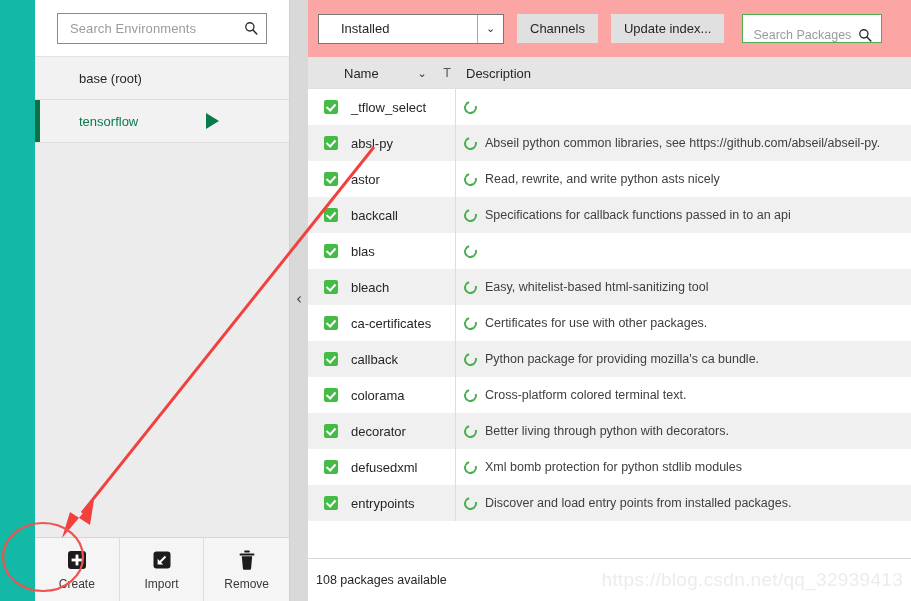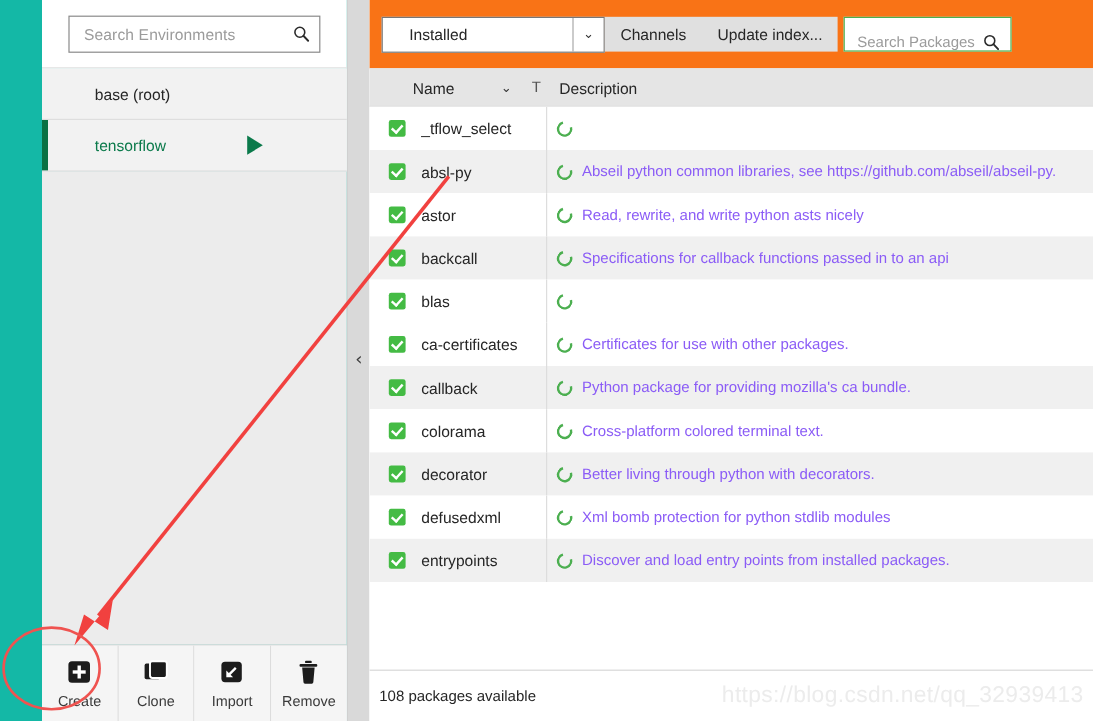--- a/index.html
+++ b/index.html
@@ -165,21 +165,22 @@
     background: #ffffff;
     box-sizing: border-box;
     position: relative;
   }
   .pkg-toolbar {
     height: 57px;
     flex: 0 0 auto;
     display: flex;
     align-items: center;
     padding: 0 14px 0 10px;
-    background: #f97316;
+    gap: 13px;
+    background: #fca5a5;
     box-sizing: border-box;
   }
   .filter-select {
     width: 186px;
     height: 30px;
     border: 1px solid #777;
     box-sizing: border-box;
     background: #fff;
     display: flex;
     align-items: center;
@@ -324,21 +325,21 @@
     border: 2px solid #4caf50;
     border-radius: 50%;
     border-top-color: transparent;
     transform: rotate(30deg);
     box-sizing: border-box;
     display: block;
   }
   .pkg-desc {
     flex: 1;
     font-size: 12.5px;
-    color: #8b5cf6;
+    color: #404040;
     padding-right: 8px;
     white-space: nowrap;
     overflow: hidden;
   }
 
   .pkg-footer {
     height: 42px;
     flex: 0 0 auto;
     border-top: 1px solid #d8d8d8;
     display: flex;
@@ -401,27 +402,20 @@
       <div class="env-action">
         <svg class="ico-box" viewBox="0 0 22 22">
           <rect x="2" y="2" width="18" height="18" rx="3" fill="#1c1c1c"></rect>
           <rect x="9.6" y="5.6" width="2.8" height="10.8" fill="#ffffff"></rect>
           <rect x="5.6" y="9.6" width="10.8" height="2.8" fill="#ffffff"></rect>
         </svg>
         <span class="label">Create</span>
       </div>
       <div class="env-action">
         <svg class="ico-box" viewBox="0 0 22 22">
-          <rect x="1.5" y="4" width="13" height="13" rx="1.5" fill="#1c1c1c"></rect>
-          <rect x="6" y="2" width="14" height="14" rx="2" fill="#1c1c1c" stroke="#ffffff" stroke-width="1.6"></rect>
-        </svg>
-        <span class="label">Clone</span>
-      </div>
-      <div class="env-action">
-        <svg class="ico-box" viewBox="0 0 22 22">
           <rect x="2.5" y="2.5" width="17" height="17" rx="3" fill="#1c1c1c"></rect>
           <line x1="14.5" y1="7.5" x2="7.8" y2="14.2" stroke="#ffffff" stroke-width="2"></line>
           <polygon points="6.6,15.4 12.2,15.4 6.6,9.8" fill="#ffffff"></polygon>
         </svg>
         <span class="label">Import</span>
       </div>
       <div class="env-action" style="border-right:none;">
         <svg class="ico-box" viewBox="0 0 22 22">
           <rect x="8.2" y="1.6" width="5.6" height="2" rx="0.8" fill="#1c1c1c"></rect>
           <rect x="3.6" y="4.4" width="14.8" height="2.2" rx="0.9" fill="#1c1c1c"></rect>
@@ -505,20 +499,30 @@
         <div class="pkg-row">
           <div class="cb-cell">
             <span class="chk"></span>
             <span class="pkg-name">blas</span>
           </div>
           <div class="ver-cell">
             <span class="ring"></span>
           </div>
           <div class="pkg-desc"></div>
         </div>
+        <div class="pkg-row alt">
+          <div class="cb-cell">
+            <span class="chk"></span>
+            <span class="pkg-name">bleach</span>
+          </div>
+          <div class="ver-cell">
+            <span class="ring"></span>
+          </div>
+          <div class="pkg-desc">Easy, whitelist-based html-sanitizing tool</div>
+        </div>
         <div class="pkg-row">
           <div class="cb-cell">
             <span class="chk"></span>
             <span class="pkg-name">ca-certificates</span>
           </div>
           <div class="ver-cell">
             <span class="ring"></span>
           </div>
           <div class="pkg-desc">Certificates for use with other packages.</div>
         </div>

